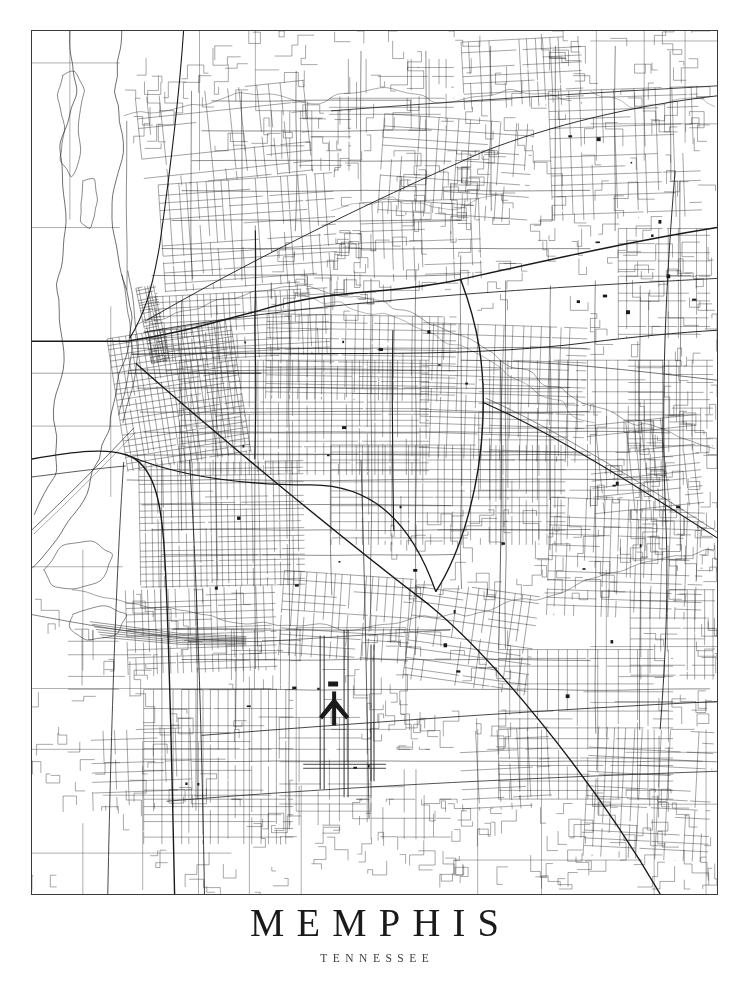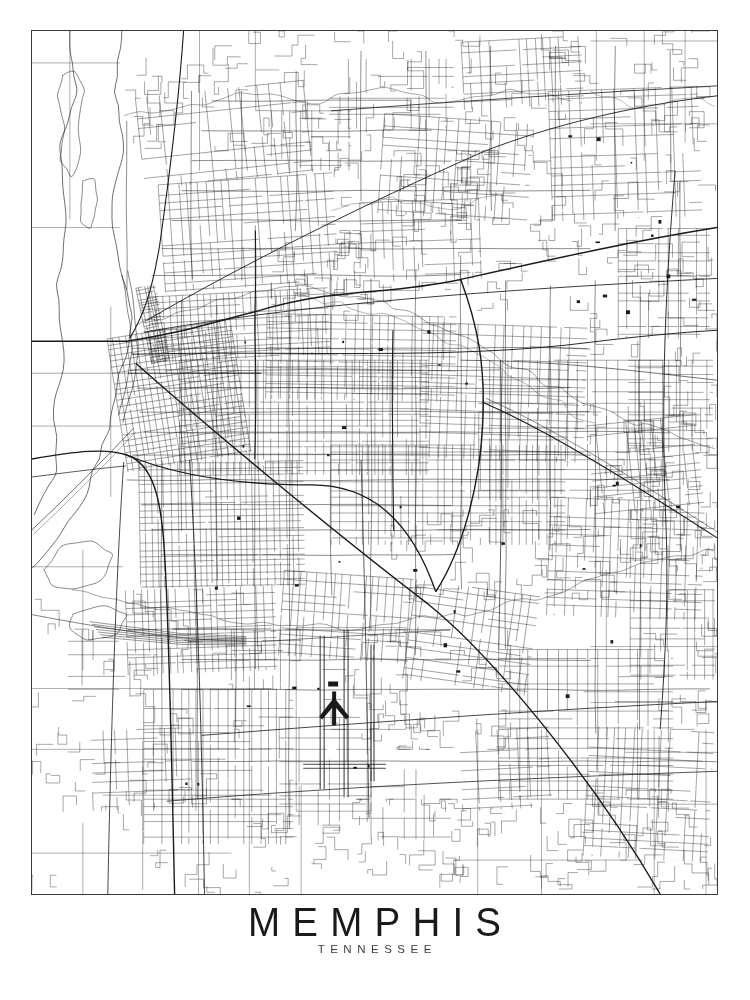--- a/index.html
+++ b/index.html
@@ -1,25 +1,25 @@
 <!DOCTYPE html>
 <html style="--bg: #ffffff; --ink: #1a1a1a; --frame: #3a3a3a; --sub: #3d3d3d;"><head>
 <meta charset="utf-8">
 <style>
   html,body{margin:0;padding:0;background:#fff;}
   body{width:750px;height:1000px;overflow:hidden;}
   .poster{position:relative;width:750px;height:1000px;background:var(--bg,#ffffff);
-          font-family:Liberation Sans, sans-serif;border-radius:27px;}
+          font-family:Liberation Serif, serif;border-radius:27px;}
   .map-frame{position:absolute;left:31px;top:30px;width:687px;height:865px;
              border:1px solid var(--frame,#3a3a3a);box-sizing:border-box;background:var(--bg,#fff);}
   .map-frame svg{display:block;width:100%;height:100%;}
   .caption{position:absolute;left:31px;top:902px;width:687px;text-align:center;}
   .title{font-size:41px;font-weight:300;line-height:1;letter-spacing:13px;text-indent:13px;
          color:var(--ink,#1b1b1b);transform:scaleX(.94);transform-origin:center;}
-  .subtitle{margin-top:0;font-size:11.5px;font-weight:400;letter-spacing:5.5px;text-indent:5.5px;
+  .subtitle{margin-top:9px;font-size:11.5px;font-weight:400;letter-spacing:5.5px;text-indent:5.5px;
             color:var(--sub,#3d3d3d);}
 </style>
 </head>
 <body>
 
 <div class="poster">
   <div class="map-frame">
     <svg id="map" viewBox="0 0 687 865" preserveAspectRatio="none">
         <g>
           <path d="M90.0 0.0Q90.0 14.7 87.3 23.2Q84.6 31.6 85.6 38.5Q86.5 45.4 83.9 53.4Q81.3 61.5 84.4 67.8Q87.4 74.1 87.2 82.7Q87.1 91.3 89.0 97.0Q91.0 102.8 91.7 112.7Q92.3 122.6 90.3 128.9Q88.4 135.2 86.5 141.6Q84.7 148.1 82.5 156.7Q80.3 165.4 80.3 172.0Q80.3 178.6 80.2 187.7Q80.2 196.8 82.5 205.4Q84.8 214.0 86.3 225.4Q87.8 236.8 89.5 242.9Q91.1 249.0 93.1 253.9Q95.2 258.8 96.6 267.9Q98.0 276.9 99.6 281.7Q101.2 286.5 99.4 295.2Q97.6 303.9 97.6 308.2Q97.6 312.5 95.9 320.9Q94.2 329.2 90.2 336.3Q86.1 343.4 85.6 352.3Q85.1 361.2 83.5 367.1Q82.0 373.1 80.0 380.9Q78.0 388.7 78.3 394.1Q78.5 399.6 73.7 407.4Q68.9 415.3 68.8 422.3Q68.7 429.3 64.2 434.5Q59.6 439.7 58.7 448.7Q57.8 457.8 55.2 464.0Q52.6 470.2 48.2 476.3Q43.7 482.5 40.0 486.7Q36.2 490.8 32.2 498.0Q28.2 505.2 24.7 509.8Q21.2 514.3 15.4 521.6Q9.5 528.9 4.9 533.7L0.2 538.5" fill="none" stroke="#1a1a1a" stroke-width="0.7" stroke-opacity="0.9" stroke-linejoin="round"></path>

